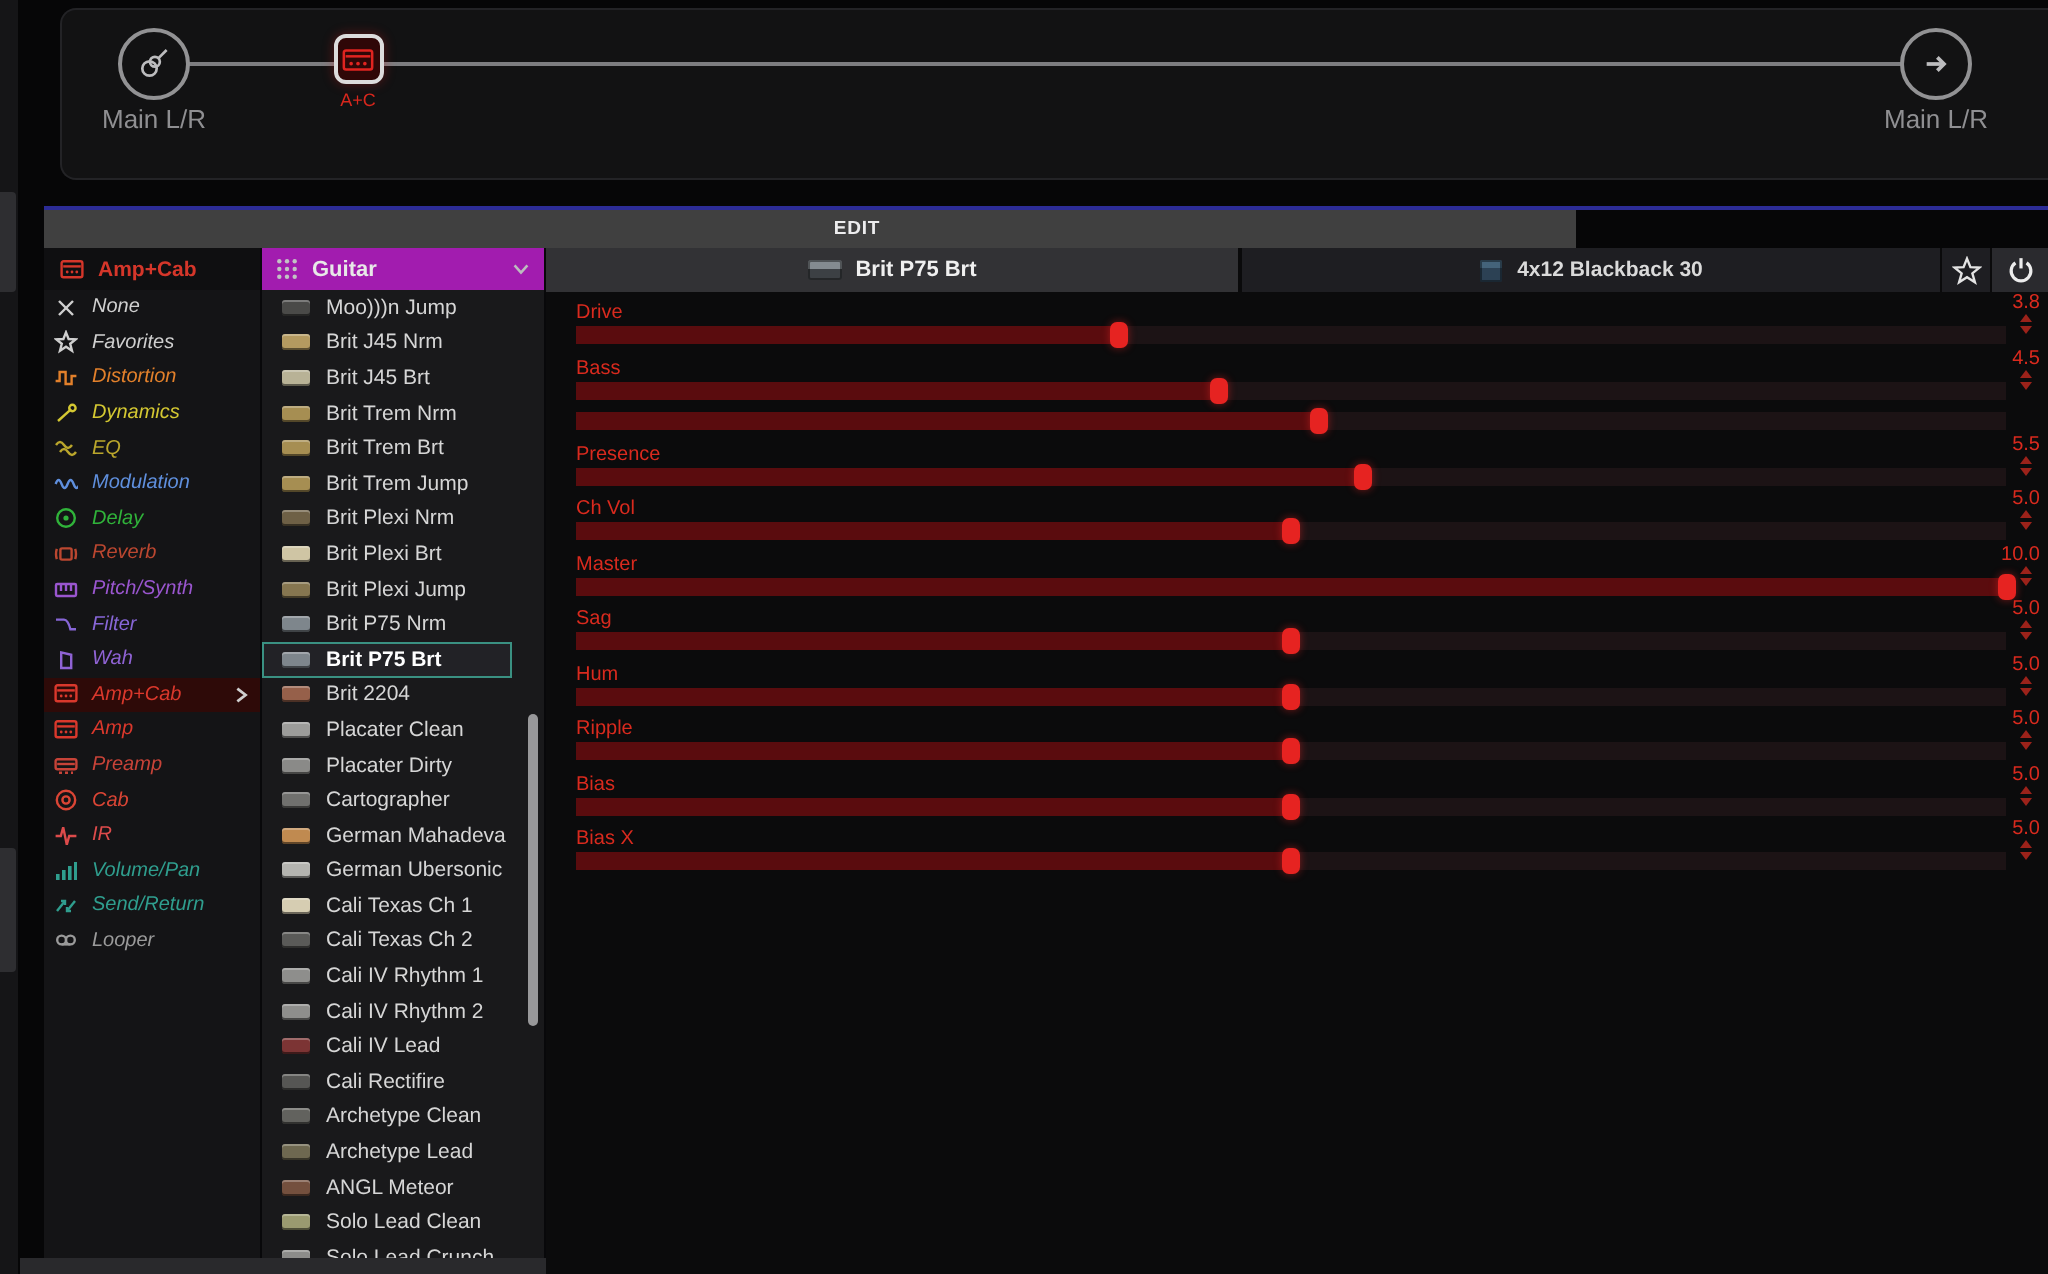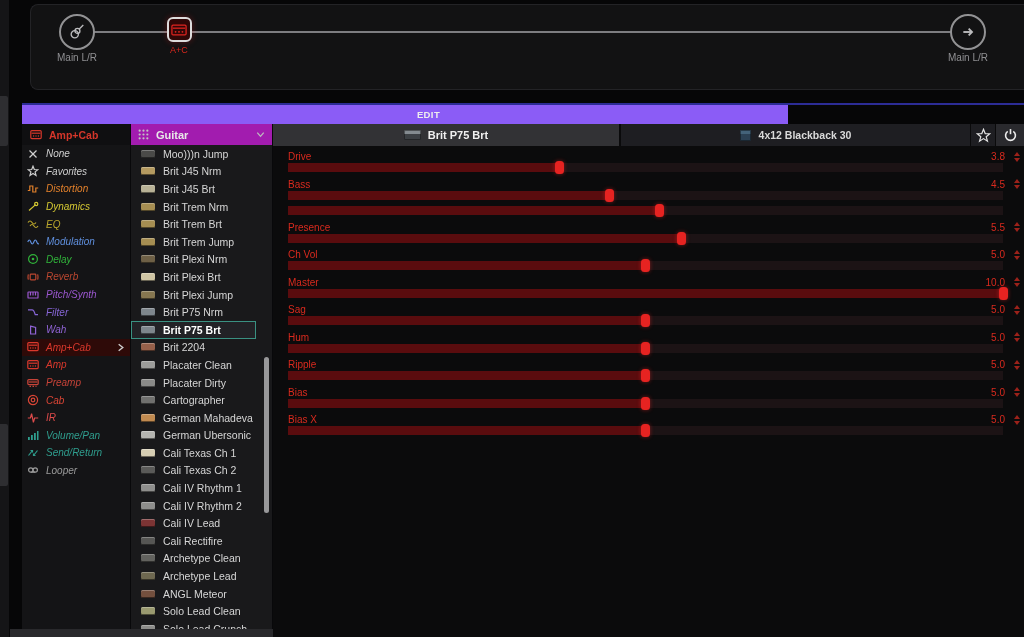--- a/index.html
+++ b/index.html
@@ -11,35 +11,35 @@
   .left-strip{position:absolute;left:0;top:0;width:9px;height:637px;background:#151517;}
   .left-notch{position:absolute;left:0;width:8px;background:#2e2e31;border-radius:0 2px 2px 0;}
 
   
   .chain-panel{position:absolute;left:30px;top:4px;width:994px;height:86px;background:#121213;
                border:1px solid #232326;border-right:none;border-radius:8px 0 0 8px;}
   .chain-line{position:absolute;left:48px;right:40px;top:26px;height:2px;background:#7d7d80;}
   .chain-node{position:absolute;width:64px;display:flex;flex-direction:column;align-items:center;z-index:2;}
   .cnode-circle{width:36px;height:36px;border:2px solid #929294;border-radius:50%;background:#121213;
                 display:flex;align-items:center;justify-content:center;color:#bcbcbe;}
-  .nlabel{margin-top:2px;font-size:10px;color:#8f8f92;}
+  .nlabel{margin-top:2px;font-size:13px;color:#8f8f92;}
   .chain-in{left:14px;top:9px;}
   .chain-out{right:24px;top:9px;}
   .chain-block-wrap{position:absolute;left:120px;top:12px;width:56px;display:flex;flex-direction:column;align-items:center;z-index:2;}
   .chain-block{width:25px;height:25px;border:2px solid #dcdcdc;border-radius:6px;background:#2f0707;
                display:flex;align-items:center;justify-content:center;color:#e02420;
                box-shadow:0 0 6px rgba(220,30,30,.35);}
   .blabel{margin-top:3px;font-size:9px;color:#d8271d;}
 
   
   .tabbar{position:absolute;left:22px;top:103px;width:1002px;height:21px;display:flex;
           border-top:2px solid #2c2c96;}
   .tab{display:flex;align-items:center;justify-content:center;font-size:9.5px;font-weight:bold;
        letter-spacing:.4px;cursor:default;}
-  .tab-edit{width:766px;background:#8b5cf6;color:#ededee;padding-left:47px;}
+  .tab-edit{width:766px;background:#404040;color:#ededee;padding-left:47px;}
   .tab-bypass{flex:1;background:#1b1b1f;color:#c7c7c9;}
 
   
   .content{position:absolute;left:22px;top:124px;width:1002px;height:513px;display:flex;overflow:hidden;}
 
   
   .sidebar{width:108px;background:#141416;position:relative;flex:none;}
   .side-header{height:21px;background:#0f0f11;display:flex;align-items:center;padding-left:6px;
                color:#d5362a;font-size:10.5px;font-weight:bold;}
   .side-header .hicon{width:16px;display:flex;justify-content:center;margin-right:5px;color:#d5362a;}
@@ -79,21 +79,21 @@
   .star-btn{width:25px;background:#1e1e22;border-left:1px solid #0a0a0b;display:flex;align-items:center;
             justify-content:center;color:#e4e4e4;}
   .power-btn{width:29px;background:#2a2a2e;border-left:1px solid #0a0a0b;display:flex;align-items:center;
              justify-content:center;color:#ececec;}
 
   
   .params{position:absolute;left:15px;right:4px;top:22px;bottom:0;padding-top:5px;}
   .prow{margin-bottom:6.5px;}
   .ptop{display:flex;justify-content:space-between;align-items:center;height:11px;margin-bottom:1px;}
   .plabel{font-size:10px;color:#d92a1e;}
-  .pright{display:flex;align-items:center;}
+  .pright{display:flex;align-items:center;flex-direction:column;}
   .pvalue{font-size:10px;color:#d92a1e;min-width:24px;text-align:right;}
   .spin{display:flex;flex-direction:column;gap:2px;margin-left:9px;}
   .spin .up{width:0;height:0;border-left:3.5px solid transparent;border-right:3.5px solid transparent;
             border-bottom:4.5px solid #9c221a;}
   .spin .down{width:0;height:0;border-left:3.5px solid transparent;border-right:3.5px solid transparent;
               border-top:4.5px solid #9c221a;}
   .ptrack{position:relative;height:9px;background:#1c1315;margin-right:17px;}
   .pfill{height:100%;background:#5a0c0e;}
   .phandle{position:absolute;top:-2px;width:9px;height:13px;background:#e62321;border-radius:3.5px;
            box-shadow:0 0 4px rgba(255,40,40,.45);}

